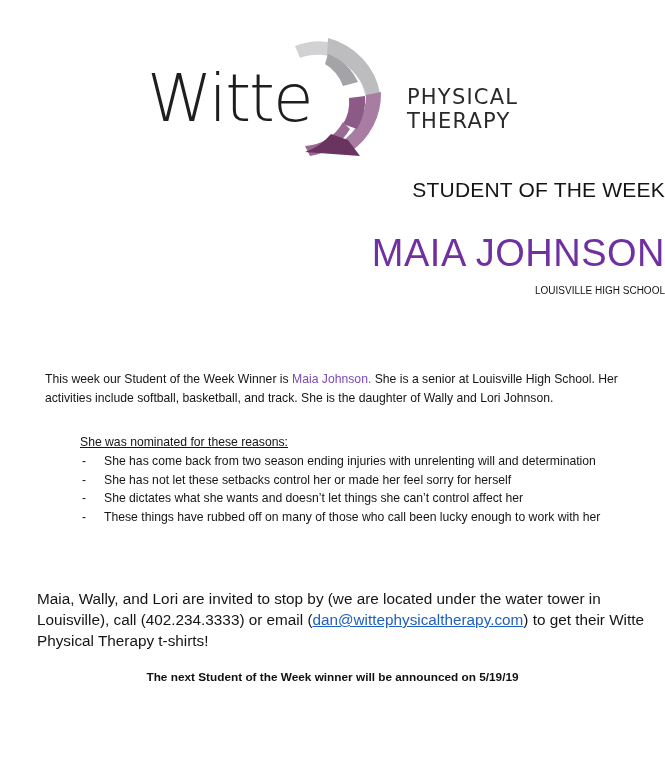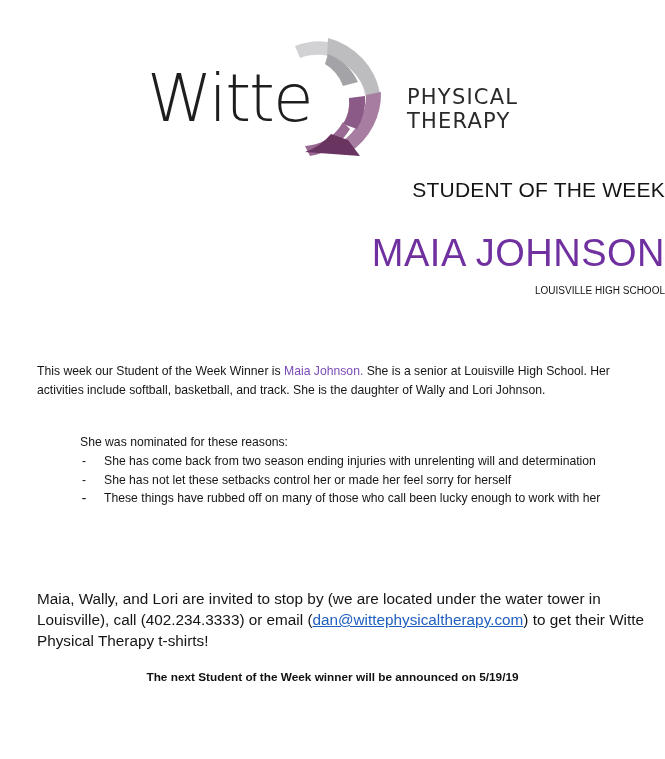--- a/index.html
+++ b/index.html
@@ -56,20 +56,21 @@
       color: #151515;
     }
     .name-highlight { color: #7b4bb5; }
     .nom-intro {
       position: absolute;
       left: 80px;
       top: 433px;
       font-size: 12.2px;
       line-height: 19px;
       color: #151515;
+      text-decoration: underline;
     }
     .reasons {
       position: absolute;
       left: 80px;
       top: 452px;
       width: 560px;
       margin: 0;
       padding: 0;
       list-style: none;
       font-size: 12.2px;
@@ -127,36 +128,37 @@
     <text x="2" y="87" font-family="DejaVu Sans, sans-serif" font-size="66" font-weight="200" fill="#1e1e1e" letter-spacing="-2">Witte</text>
     <text x="262" y="70" font-family="DejaVu Sans, sans-serif" font-size="21" fill="#2a2a2a" letter-spacing="1.2">PHYSICAL</text>
     <text x="262" y="94" font-family="DejaVu Sans, sans-serif" font-size="21" fill="#2a2a2a" letter-spacing="1.2">THERAPY</text>
   </svg>
 </div>
 
 <div class="heading sotw-title">STUDENT OF THE WEEK</div>
 <div class="heading student-name">MAIA JOHNSON</div>
 <div class="heading school-name">LOUISVILLE HIGH SCHOOL</div>
 
-<p class="body-para" style="margin:4px;">
+<p class="body-para" style="margin:12px;">
   <span>This week our Student of the Week Winner is </span><span class="name-highlight">Maia Johnson.</span><span> She is a senior at Louisville High School. Her activities include softball, basketball, and track. She is the daughter of Wally and Lori Johnson.</span>
 </p>
 
 <div class="nom-intro">She was nominated for these reasons:</div>
 <ul class="reasons">
   <li>
     <span class="dash">-</span>
     <span>She has come back from two season ending injuries with unrelenting will and determination</span>
   </li>
   <li>
     <span class="dash">-</span>
     <span>She has not let these setbacks control her or made her feel sorry for herself</span>
   </li>
   <li>
     <span class="dash">-</span>
+    <span>She dictates what she wants and doesn’t let things she can’t control affect her</span>
   </li>
   <li>
     <span class="dash">-</span>
     <span>These things have rubbed off on many of those who call been lucky enough to work with her</span>
   </li>
 </ul>
 
 <p class="invite" style="margin:4px;">
   <span>Maia, Wally, and Lori are invited to stop by (we are located under the water tower in Louisville), call (402.234.3333) or email (</span><a class="email-link">dan@wittephysicaltherapy.com</a><span>) to get their Witte Physical Therapy t-shirts!</span>
 </p>

